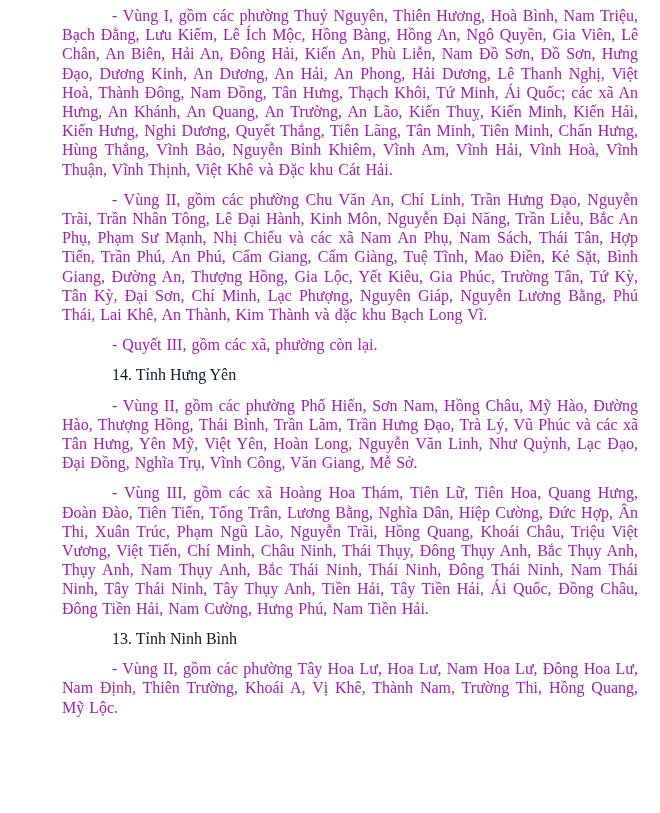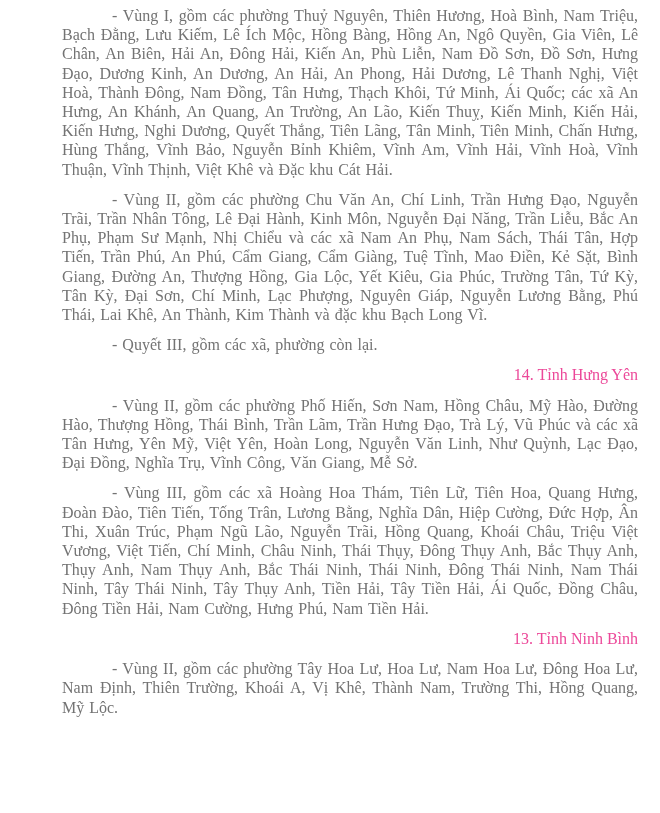--- a/index.html
+++ b/index.html
@@ -19,31 +19,31 @@
     left: 62px;
     width: 576px;
     color: #000000;
   }
   .para {
     font-size: 16px;
     line-height: 19.2px;
     text-align: justify;
     text-indent: 50px;
     margin: 0 0 11px 0;
-    color: #737373;
+    color: #a21caf;
     word-spacing: 1px;
   }
   .heading {
     font-size: 16px;
     line-height: 19.2px;
-    text-align: right;
+    text-align: left;
     text-indent: 50px;
     margin: 0 0 11px 0;
     font-weight: normal;
-    color: #ec4899;
+    color: #0f172a;
   }
 </style>
 </head>
 <body style="background: rgb(255, 255, 255);">
 
 <div class="page">
   <p class="para">- Vùng I, gồm các phường Thuỷ Nguyên, Thiên Hương, Hoà Bình, Nam Triệu, Bạch Đằng, Lưu Kiếm, Lê Ích Mộc, Hồng Bàng, Hồng An, Ngô Quyền, Gia Viên, Lê Chân, An Biên, Hải An, Đông Hải, Kiến An, Phù Liễn, Nam Đồ Sơn, Đồ Sơn, Hưng Đạo, Dương Kinh, An Dương, An Hải, An Phong, Hải Dương, Lê Thanh Nghị, Việt Hoà, Thành Đông, Nam Đồng, Tân Hưng, Thạch Khôi, Tứ Minh, Ái Quốc; các xã An Hưng, An Khánh, An Quang, An Trường, An Lão, Kiến Thuỵ, Kiến Minh, Kiến Hải, Kiến Hưng, Nghi Dương, Quyết Thắng, Tiên Lãng, Tân Minh, Tiên Minh, Chấn Hưng, Hùng Thắng, Vĩnh Bảo, Nguyễn Bỉnh Khiêm, Vĩnh Am, Vĩnh Hải, Vĩnh Hoà, Vĩnh Thuận, Vĩnh Thịnh, Việt Khê và Đặc khu Cát Hải.</p>
   <p class="para">- Vùng II, gồm các phường Chu Văn An, Chí Linh, Trần Hưng Đạo, Nguyễn Trãi, Trần Nhân Tông, Lê Đại Hành, Kinh Môn, Nguyễn Đại Năng, Trần Liễu, Bắc An Phụ, Phạm Sư Mạnh, Nhị Chiểu và các xã Nam An Phụ, Nam Sách, Thái Tân, Hợp Tiến, Trần Phú, An Phú, Cẩm Giang, Cẩm Giàng, Tuệ Tĩnh, Mao Điền, Kẻ Sặt, Bình Giang, Đường An, Thượng Hồng, Gia Lộc, Yết Kiêu, Gia Phúc, Trường Tân, Tứ Kỳ, Tân Kỳ, Đại Sơn, Chí Minh, Lạc Phượng, Nguyên Giáp, Nguyễn Lương Bằng, Phú Thái, Lai Khê, An Thành, Kim Thành và đặc khu Bạch Long Vĩ.</p>
   <p class="para">- Quyết III, gồm các xã, phường còn lại.</p>
   <p class="heading">14. Tỉnh Hưng Yên</p>

